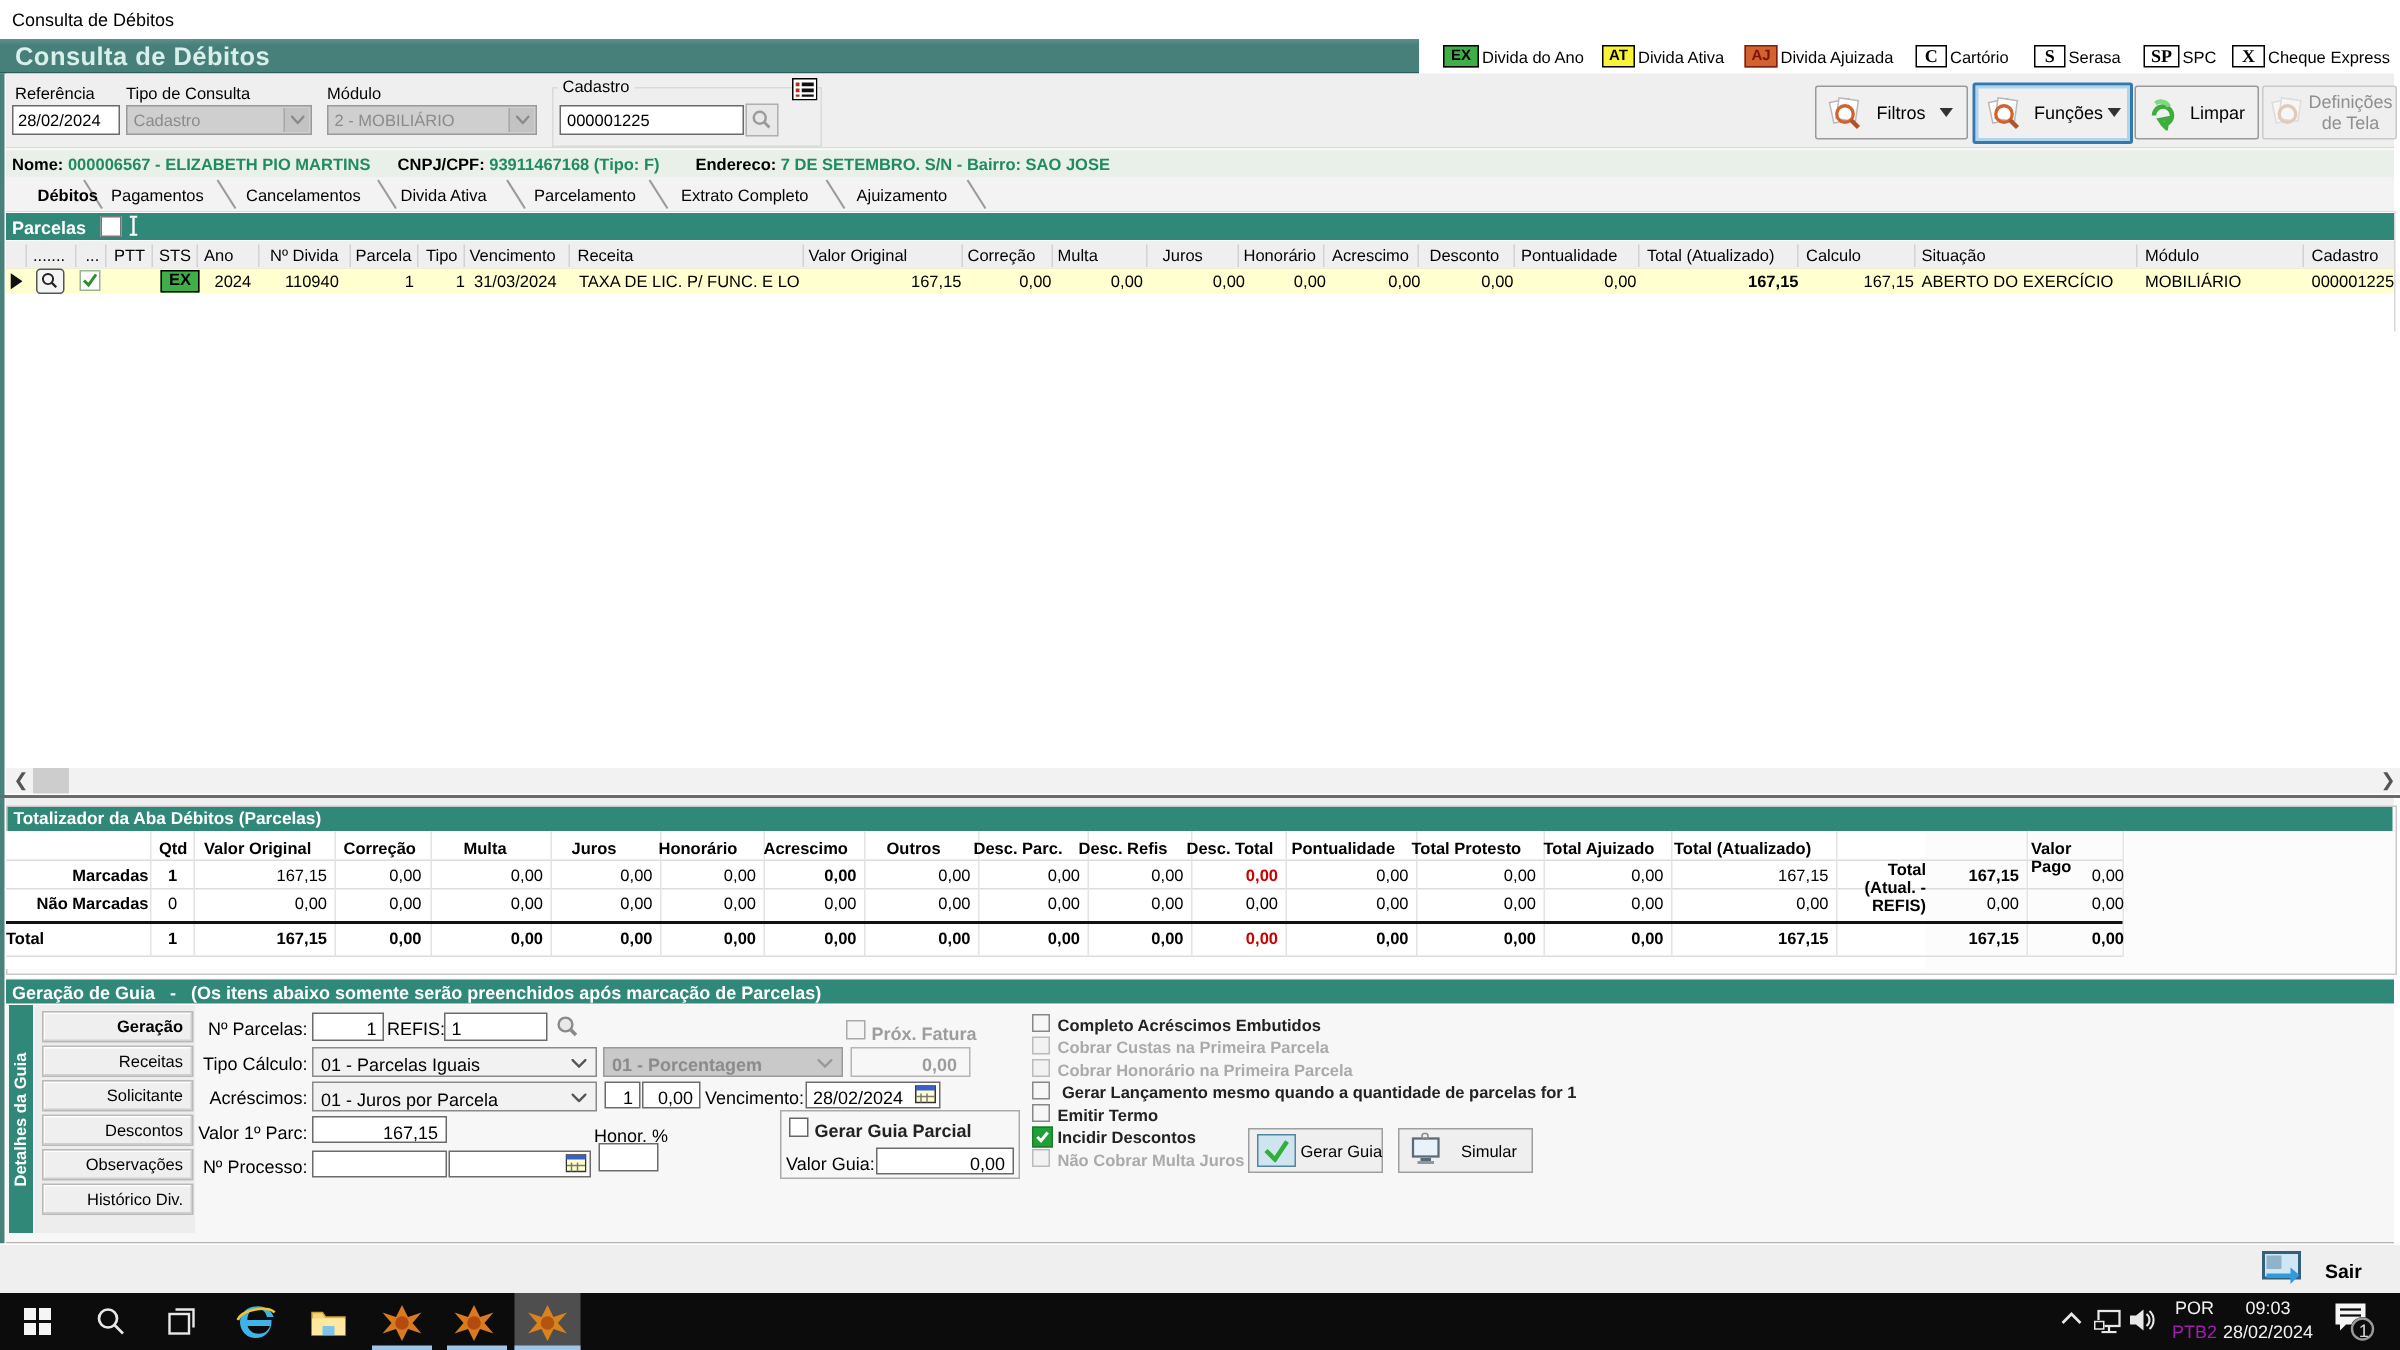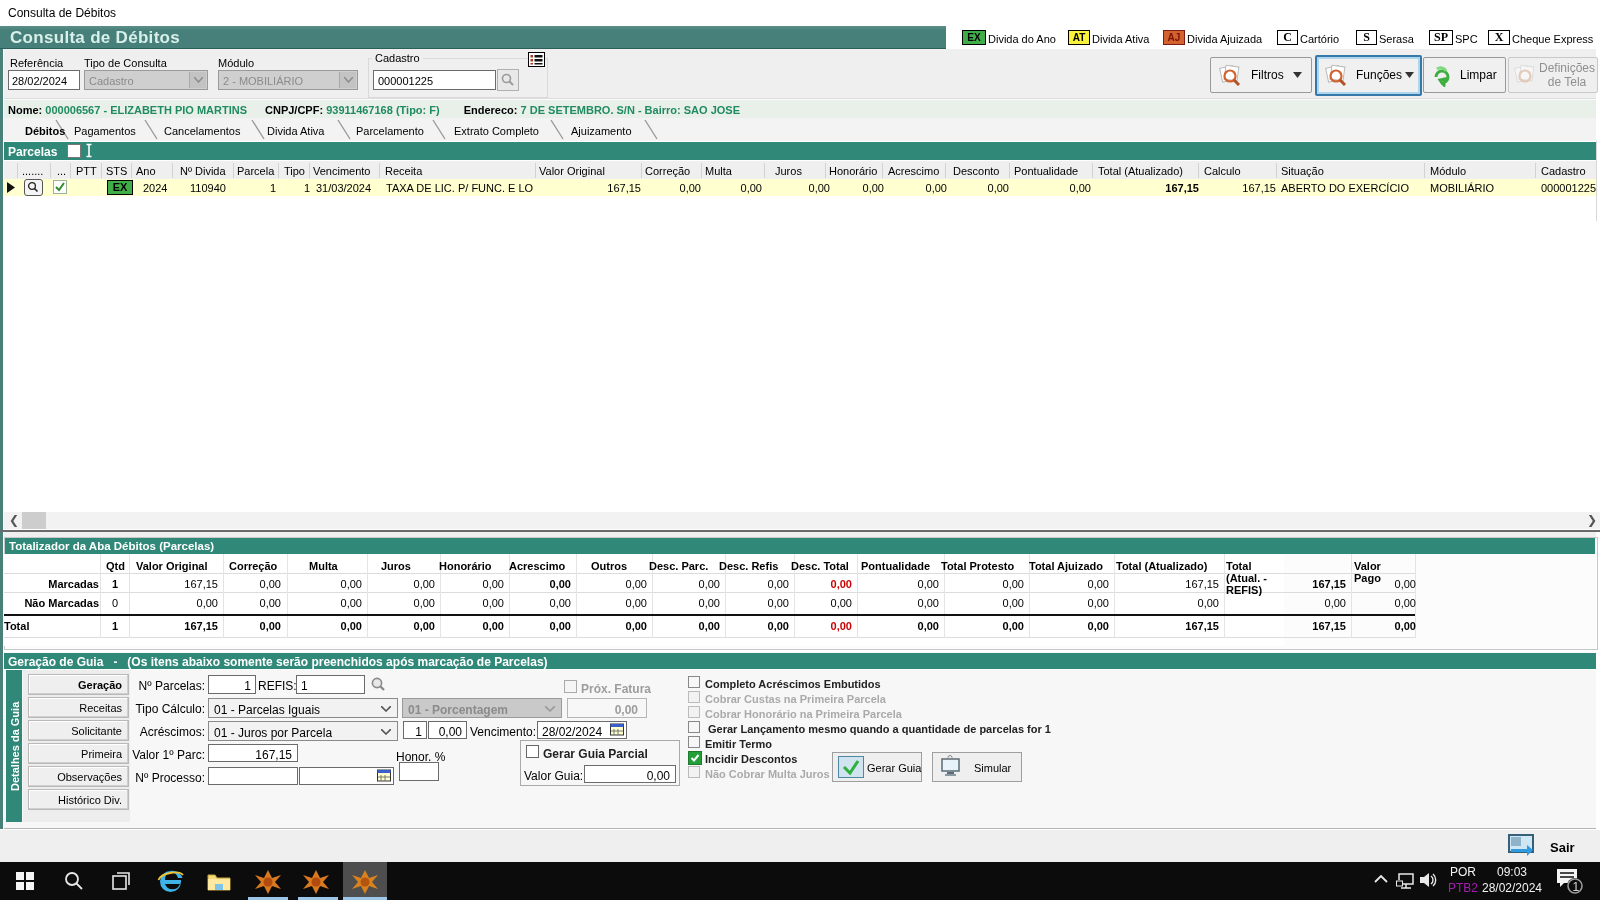--- a/index.html
+++ b/index.html
@@ -302,21 +302,21 @@
   <div class="abs b" style="left:435px;top:6px;">Honorário</div>
   <div class="abs b" style="left:505px;top:6px;">Acrescimo</div>
   <div class="abs b" style="left:587px;top:6px;">Outros</div>
   <div class="abs b" style="left:645px;top:6px;">Desc. Parc.</div>
   <div class="abs b" style="left:715px;top:6px;">Desc. Refis</div>
   <div class="abs b" style="left:787px;top:6px;">Desc. Total</div>
   <div class="abs b" style="left:857px;top:6px;">Pontualidade</div>
   <div class="abs b" style="left:937px;top:6px;">Total Protesto</div>
   <div class="abs b" style="left:1025px;top:6px;">Total Ajuizado</div>
   <div class="abs b" style="left:1112px;top:6px;">Total (Atualizado)</div>
-  <div class="abs b" style="left:1222px;top:6px;">Total (Atual. - REFIS)</div>
+  <div class="abs b" style="left:1222px;top:20px;text-align:right;">Total (Atual. - REFIS)</div>
   <div class="abs b" style="left:1350px;top:6px;">Valor Pago</div>
 
   <div class="abs b" style="left:0px;top:24px;width:95px;text-align:right;">Marcadas</div>
   <div class="abs b" style="left:101px;top:24px;width:20px;text-align:center;">1</div>
   <div class="abs" style="left:154px;top:24px;width:60px;text-align:right;">167,15</div>
   <div class="abs" style="left:217px;top:24px;width:60px;text-align:right;">0,00</div>
   <div class="abs" style="left:298px;top:24px;width:60px;text-align:right;">0,00</div>
   <div class="abs" style="left:371px;top:24px;width:60px;text-align:right;">0,00</div>
   <div class="abs" style="left:440px;top:24px;width:60px;text-align:right;">0,00</div>
   <div class="abs b" style="left:507px;top:24px;width:60px;text-align:right;">0,00</div>
@@ -386,21 +386,21 @@
   <div class="abs" style="left:28px;top:22px;width:99px;height:19px;background:#efefef;border:1px solid #b9b9b9;box-shadow:inset -1px -1px 0 #cfcfcf, inset 1px 1px 0 #fff;">
         <span class="abs b" style="right:6px;top:4px;">Geração</span>
       </div>
   <div class="abs" style="left:28px;top:45px;width:99px;height:19px;background:#efefef;border:1px solid #b9b9b9;box-shadow:inset -1px -1px 0 #cfcfcf, inset 1px 1px 0 #fff;">
         <span class="abs" style="right:6px;top:4px;">Receitas</span>
       </div>
   <div class="abs" style="left:28px;top:68px;width:99px;height:19px;background:#efefef;border:1px solid #b9b9b9;box-shadow:inset -1px -1px 0 #cfcfcf, inset 1px 1px 0 #fff;">
         <span class="abs" style="right:6px;top:4px;">Solicitante</span>
       </div>
   <div class="abs" style="left:28px;top:91px;width:99px;height:19px;background:#efefef;border:1px solid #b9b9b9;box-shadow:inset -1px -1px 0 #cfcfcf, inset 1px 1px 0 #fff;">
-        <span class="abs" style="right:6px;top:4px;">Primeira</span>
+        <span class="abs" style="right:6px;top:4px;">Descontos</span>
       </div>
   <div class="abs" style="left:28px;top:114px;width:99px;height:19px;background:#efefef;border:1px solid #b9b9b9;box-shadow:inset -1px -1px 0 #cfcfcf, inset 1px 1px 0 #fff;">
         <span class="abs" style="right:6px;top:4px;">Observações</span>
       </div>
   <div class="abs" style="left:28px;top:137px;width:99px;height:19px;background:#efefef;border:1px solid #b9b9b9;box-shadow:inset -1px -1px 0 #cfcfcf, inset 1px 1px 0 #fff;">
         <span class="abs" style="right:6px;top:4px;">Histórico Div.</span>
       </div>
 
   <div class="abs" style="left:85px;top:27px;width:120px;text-align:right;font-size:12px;">Nº Parcelas:</div>
   <div class="abs" style="left:85px;top:50px;width:120px;text-align:right;font-size:12px;">Tipo Cálculo:</div>

